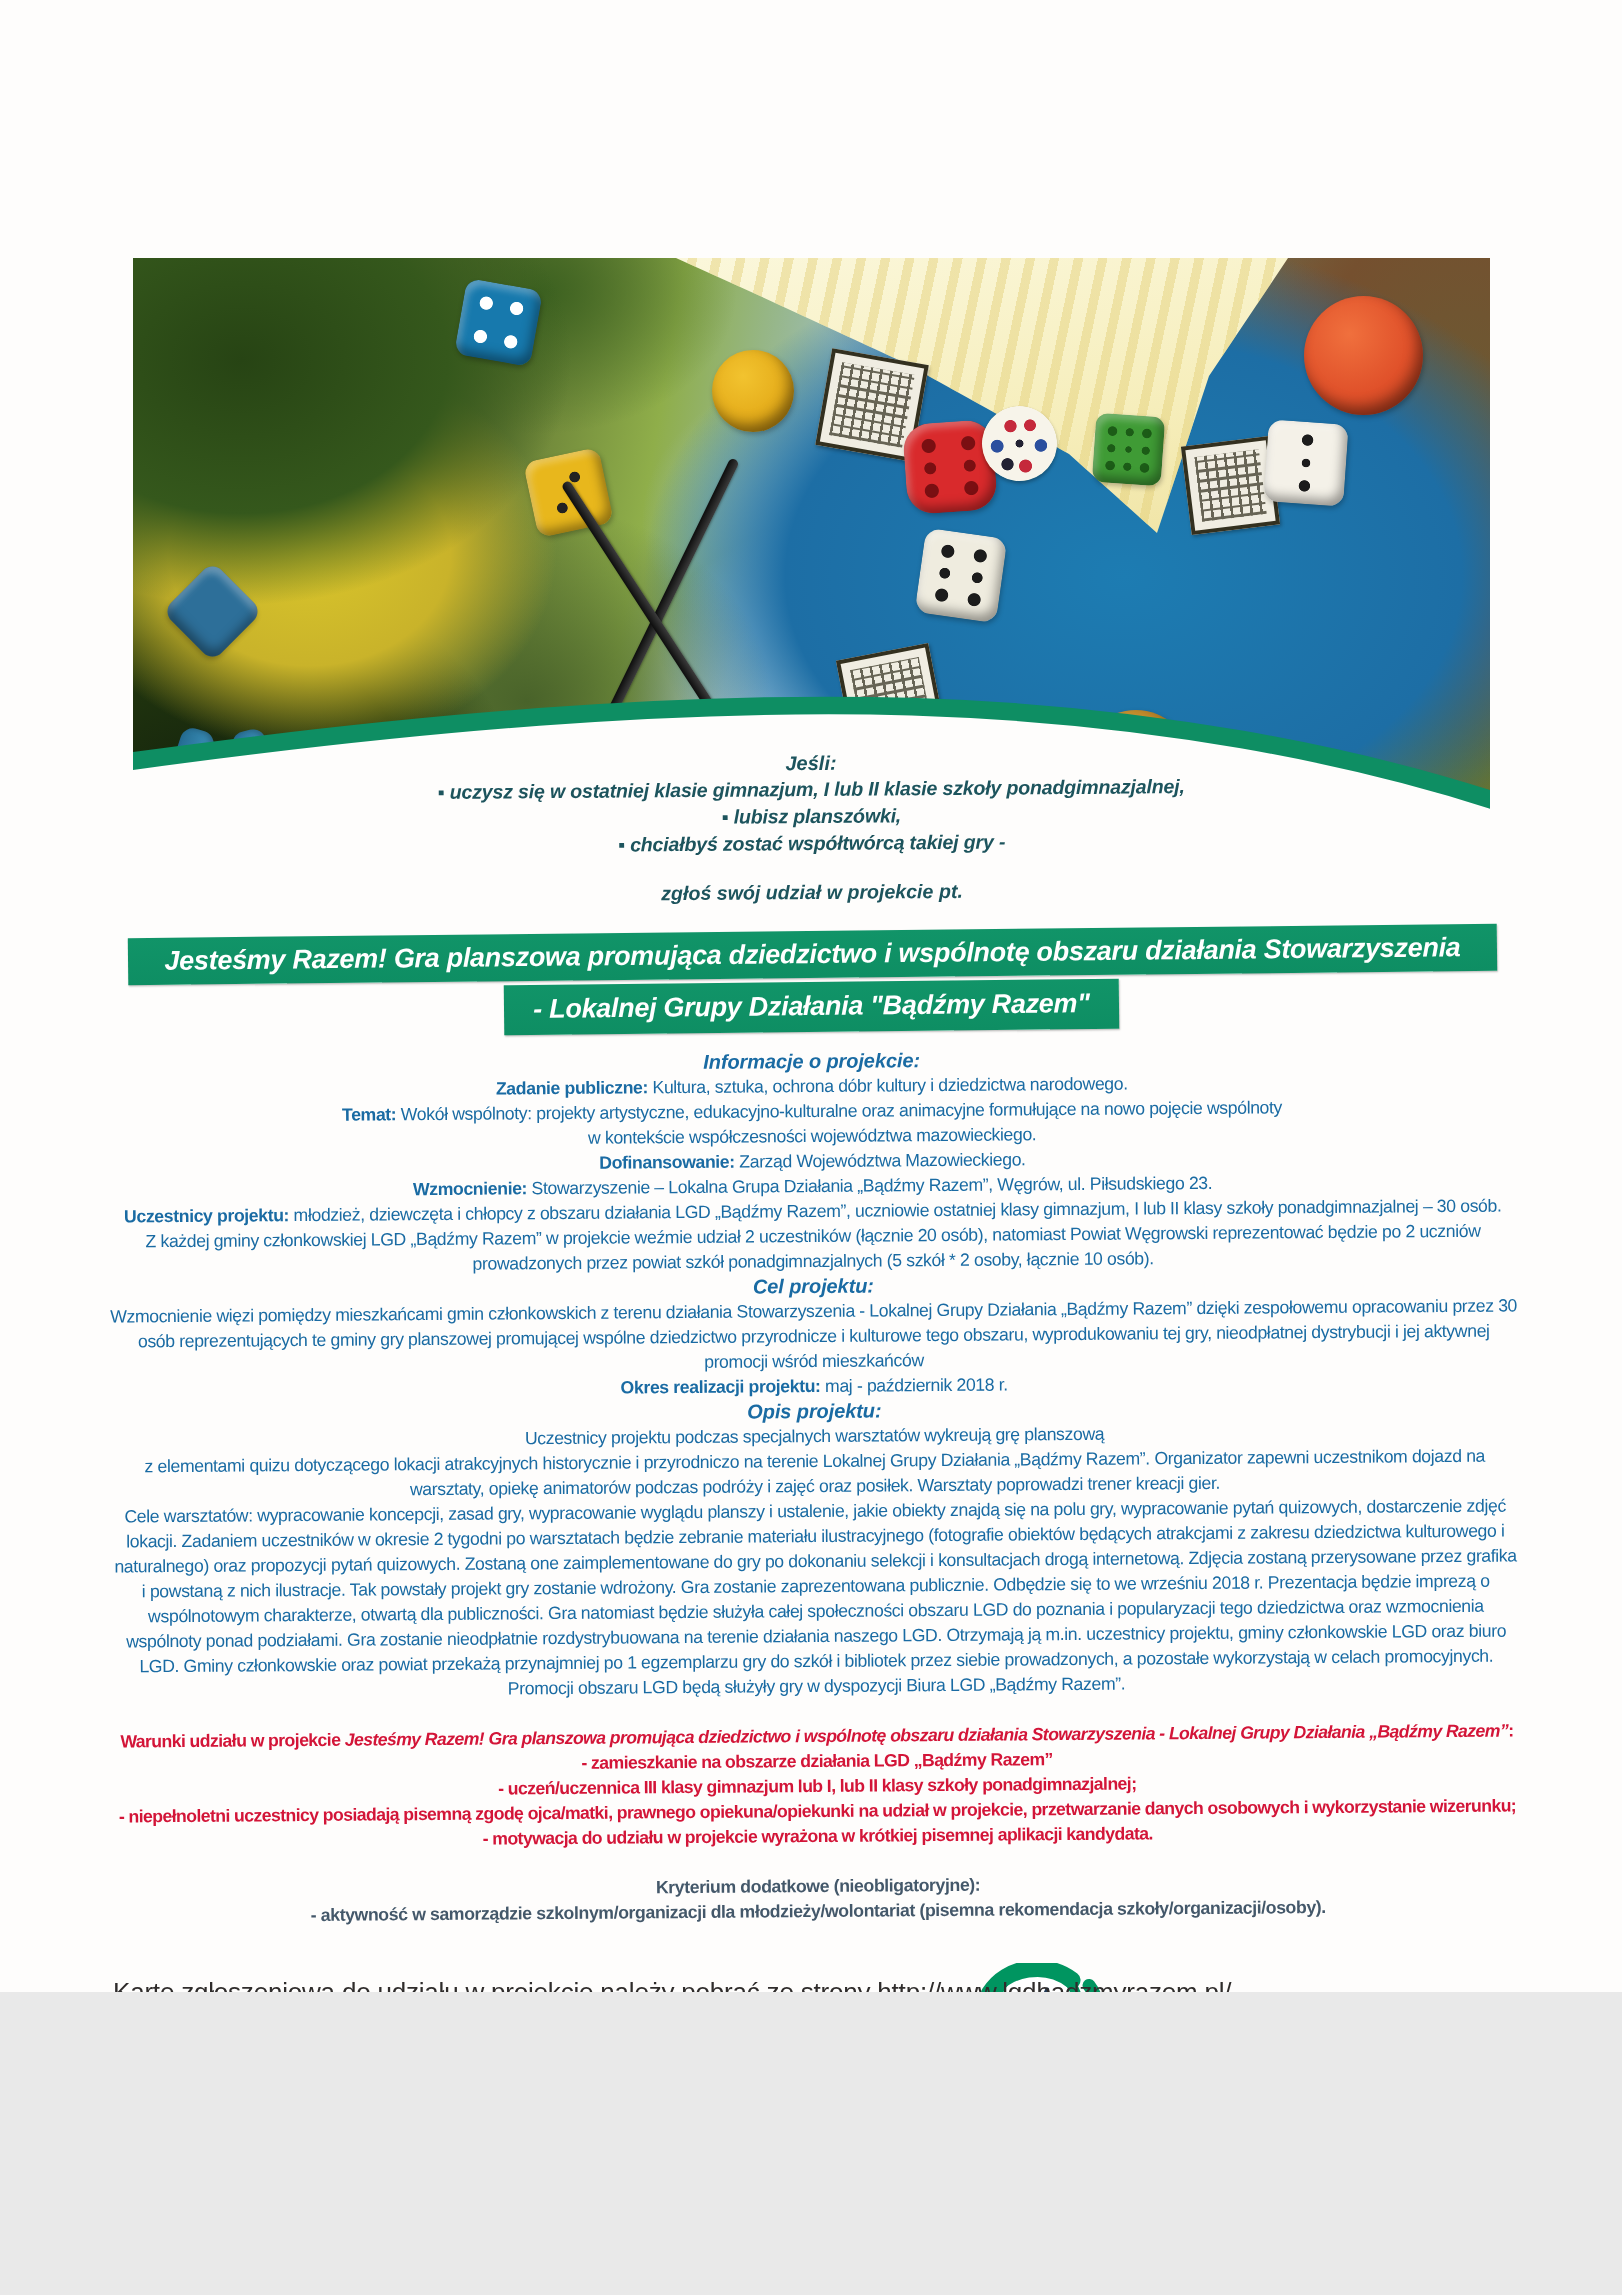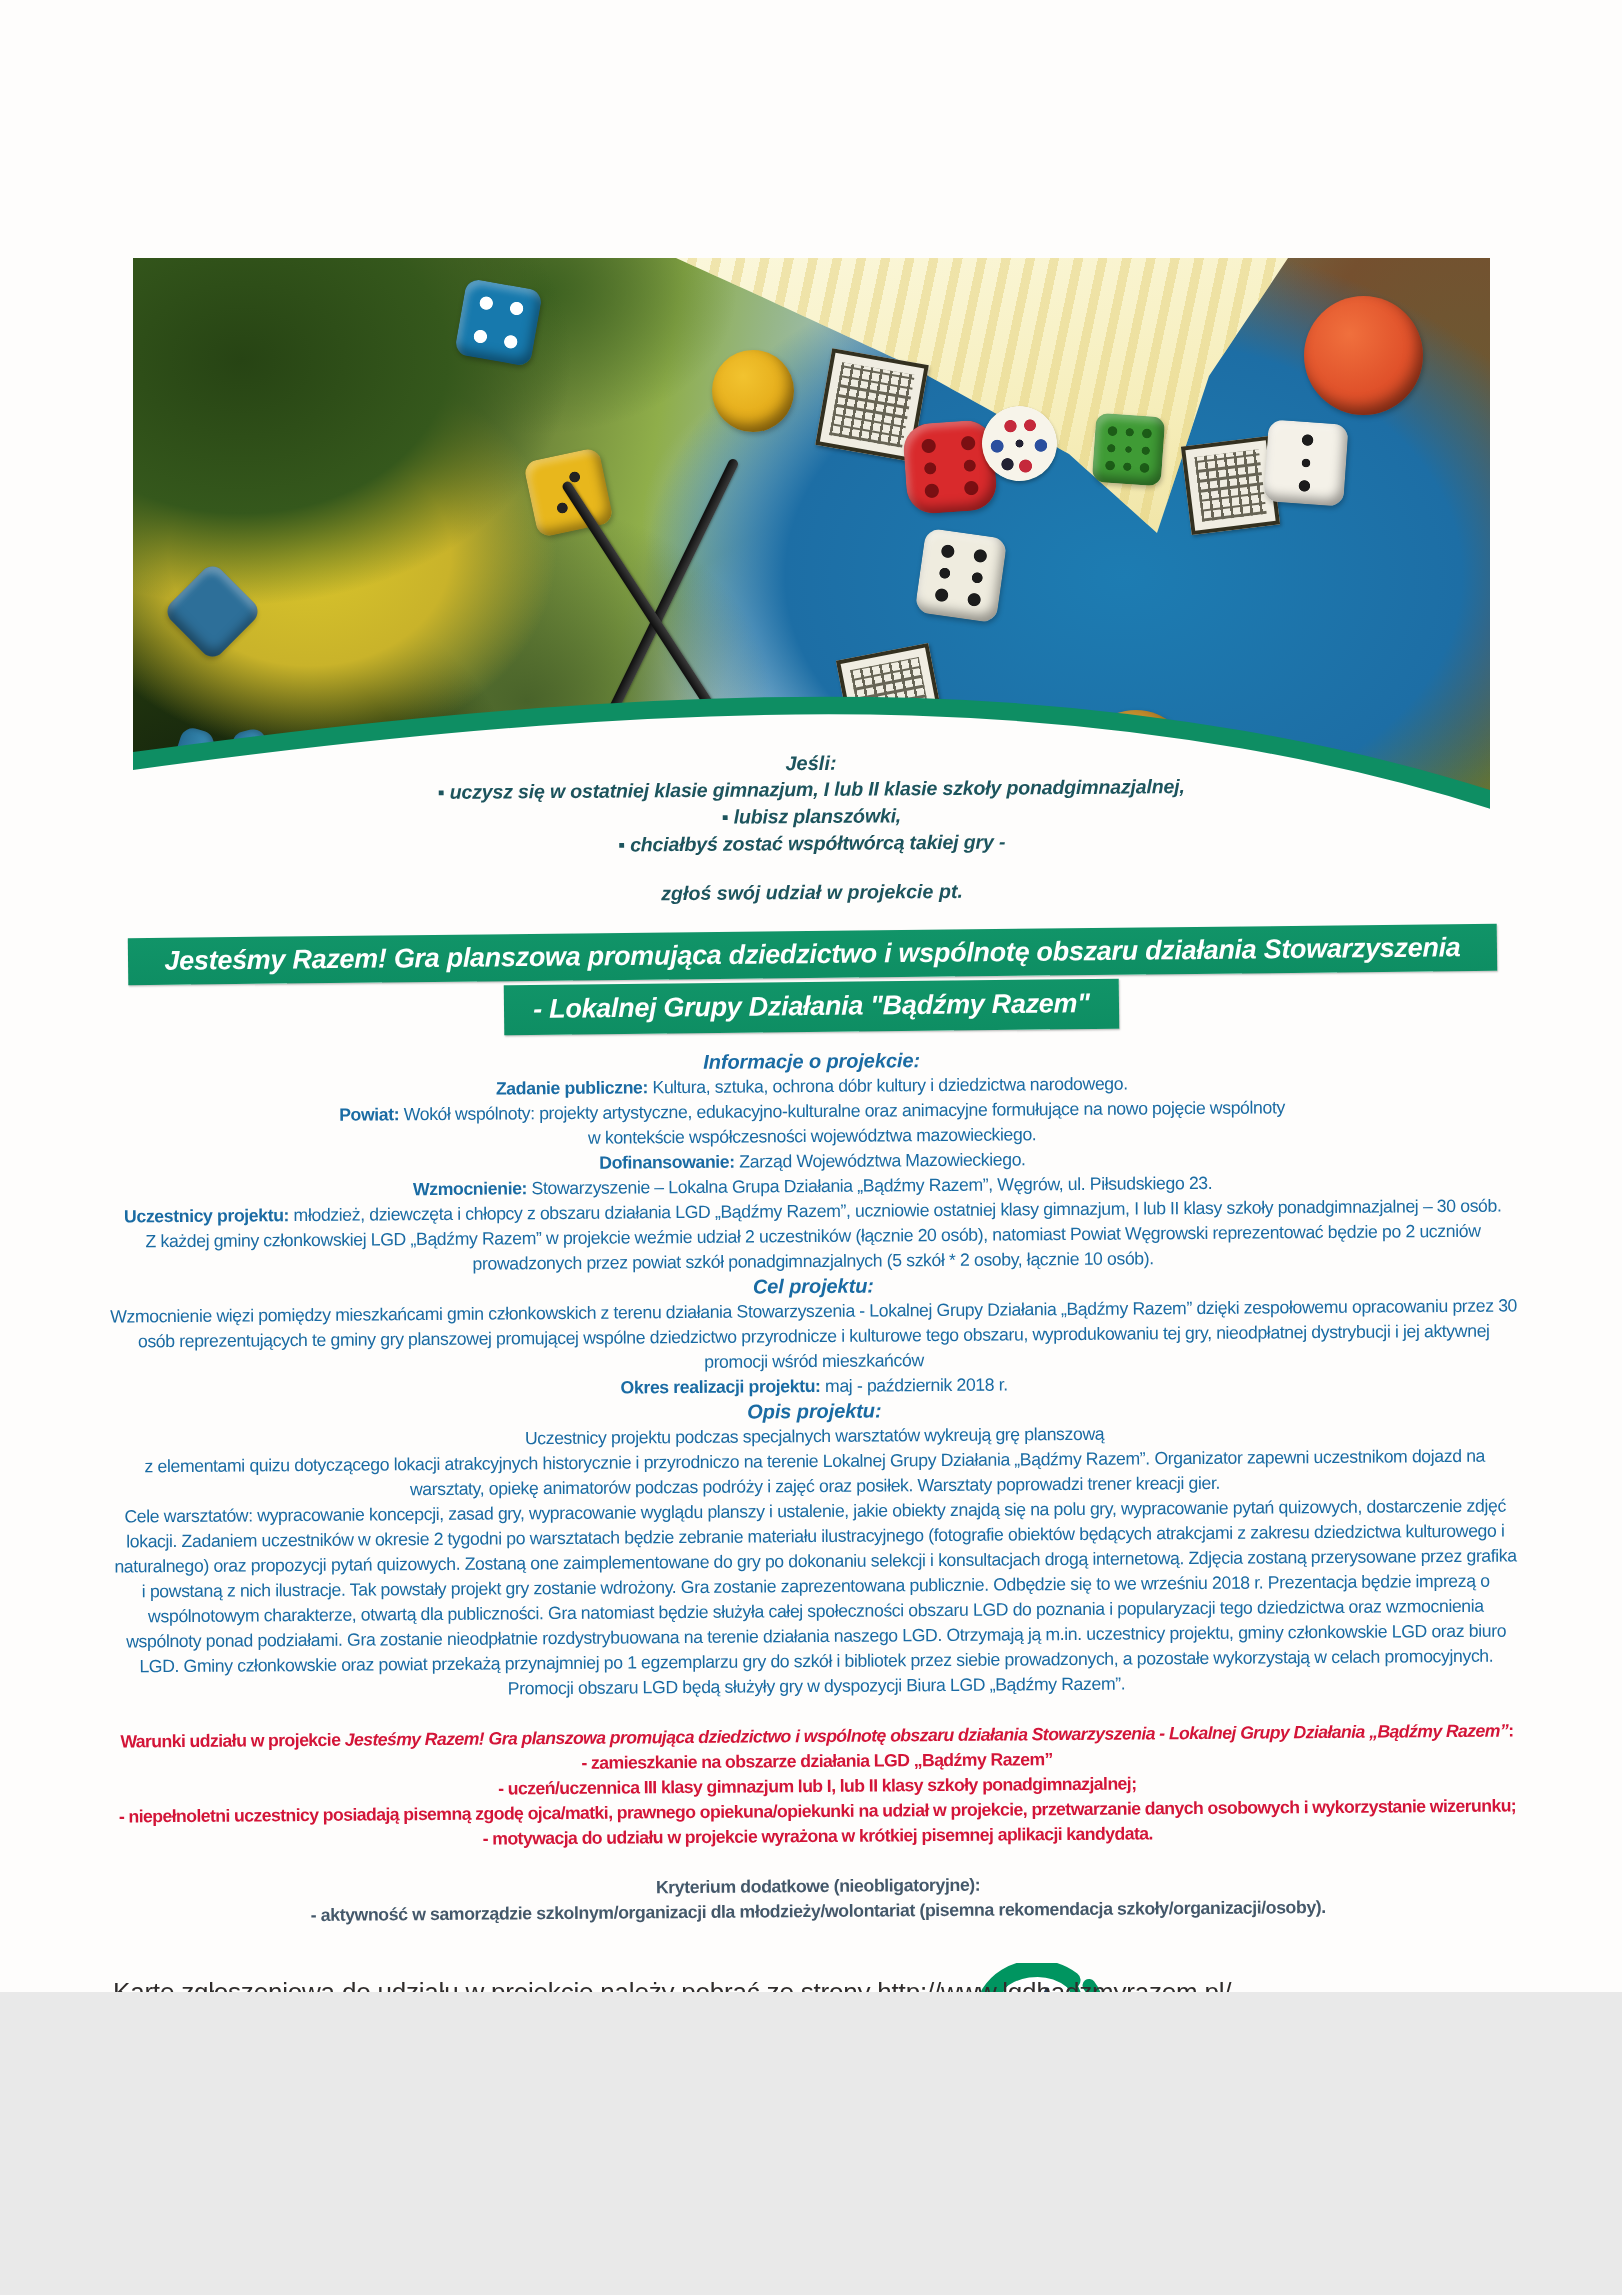--- a/index.html
+++ b/index.html
@@ -124,21 +124,21 @@
     <div class="cta">zgłoś swój udział w projekcie pt.</div>
   </div>
 
   <div class="bar bar1">Jesteśmy Razem! Gra planszowa promująca dziedzictwo i wspólnotę obszaru działania Stowarzyszenia</div>
   <div class="bar bar2">- Lokalnej Grupy Działania "Bądźmy Razem"</div>
 
   <div class="copy">
     <div class="bh">Informacje o projekcie:</div>
     <div>
         <div><b>Zadanie publiczne:</b> Kultura, sztuka, ochrona dóbr kultury i dziedzictwa narodowego.</div>
-        <div><b>Powiat:</b> Wokół wspólnoty: projekty artystyczne, edukacyjno-kulturalne oraz animacyjne formułujące na nowo pojęcie wspólnoty</div>
+        <div><b>Temat:</b> Wokół wspólnoty: projekty artystyczne, edukacyjno-kulturalne oraz animacyjne formułujące na nowo pojęcie wspólnoty</div>
         <div>w kontekście współczesności województwa mazowieckiego.</div>
         <div><b>Dofinansowanie:</b> Zarząd Województwa Mazowieckiego.</div>
         <div><b>Wzmocnienie:</b> Stowarzyszenie – Lokalna Grupa Działania „Bądźmy Razem”, Węgrów, ul. Piłsudskiego 23.</div>
         <div><b>Uczestnicy projektu:</b> młodzież, dziewczęta i chłopcy z obszaru działania LGD „Bądźmy Razem”, uczniowie ostatniej klasy gimnazjum, I lub II klasy szkoły ponadgimnazjalnej – 30 osób.</div>
         <div>Z każdej gminy członkowskiej LGD „Bądźmy Razem” w projekcie weźmie udział 2 uczestników (łącznie 20 osób), natomiast Powiat Węgrowski reprezentować będzie po 2 uczniów</div>
         <div>prowadzonych przez powiat szkół ponadgimnazjalnych (5 szkół * 2 osoby, łącznie 10 osób).</div>
       </div>
     <div class="bh">Cel projektu:</div>
     <div>
         <div>Wzmocnienie więzi pomiędzy mieszkańcami gmin członkowskich z terenu działania Stowarzyszenia - Lokalnej Grupy Działania „Bądźmy Razem” dzięki zespołowemu opracowaniu przez 30</div>

